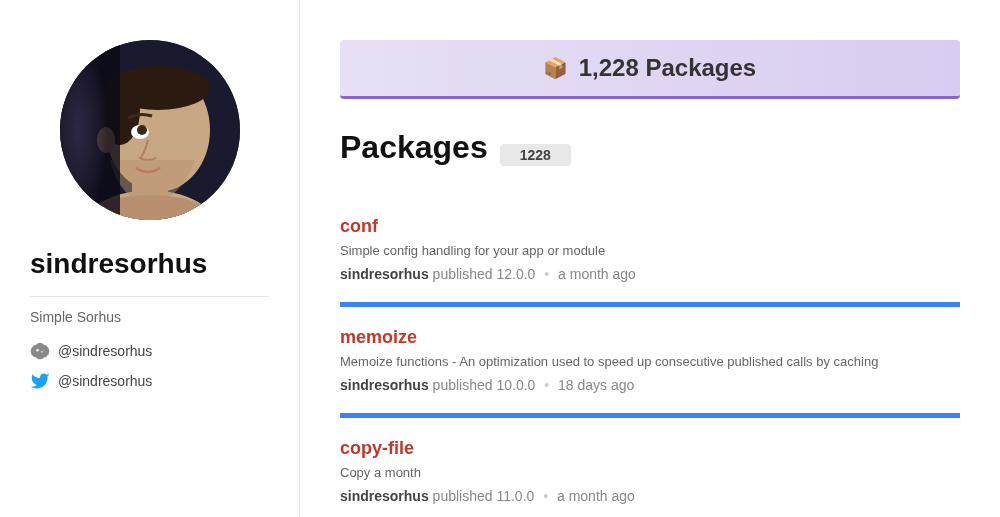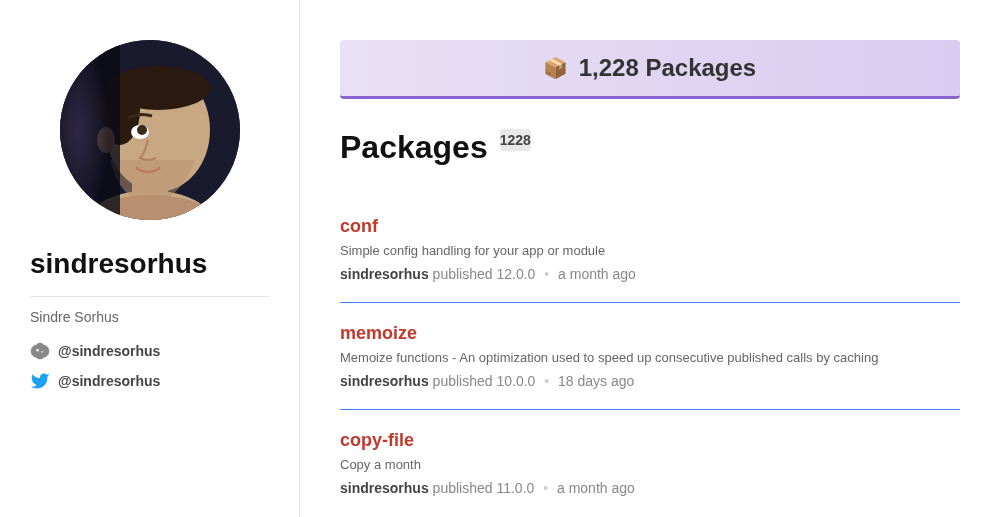--- a/index.html
+++ b/index.html
@@ -58,21 +58,20 @@
     .full-name {
       font-size: 14px;
       color: #666;
       margin-bottom: 16px;
     }
 
     .social-links {
       display: flex;
       flex-direction: column;
       gap: 10px;
-      font-weight: bold;
     }
 
     .social-item {
       display: flex;
       align-items: center;
       gap: 8px;
       font-size: 14px;
       color: #444;
     }
 
@@ -124,49 +123,49 @@
 
     .packages-bar-text {
       font-size: 24px;
       font-weight: 600;
       color: #333;
     }
 
     
     .page-title-row {
       display: flex;
-      align-items: flex-start;
+      align-items: flex-end;
       gap: 12px;
       margin-bottom: 30px;
     }
 
     .page-title {
       font-size: 32px;
       font-weight: 700;
       color: #111;
     }
 
     .count-badge {
       background: #e8e8e8;
       color: #444;
       font-size: 14px;
       font-weight: 600;
-      padding: 3px 0;
+      padding: 3px 20px;
       border-radius: 4px;
     }
 
     
     .package-list {
       display: flex;
       flex-direction: column;
     }
 
     .package-item {
       padding: 20px 0;
-      border-bottom: 1px solid #3b82f6;
+      border-bottom: 5px solid #3b82f6;
     }
 
     .package-item:last-child {
       border-bottom: none;
     }
 
     .package-name {
       font-size: 18px;
       font-weight: 700;
       color: #c0392b;
@@ -237,21 +236,21 @@
         <stop offset="100%" stop-color="#0a0a15" stop-opacity="0.8"></stop>
       </radialGradient>
       <rect width="60" height="180" fill="url(#bgGrad)"></rect>
     </svg>
   </div>
 
   <div class="username">sindresorhus</div>
 
   <div class="divider"></div>
 
-  <div class="full-name">Sindre Sorhus</div>
+  <div class="full-name">Simple Sorhus</div>
 
   <div class="social-links">
 
     <div class="social-item">
       <div class="social-icon npm-icon">
         <svg width="20" height="20" viewBox="0 0 24 24" fill="none" xmlns="http://www.w3.org/2000/svg">
 
           <path d="M12 2C10 2 8 3 7 5C5.5 4.5 4 5.5 3.5 7C2 7.5 1 9 1.5 10.5C0.5 11.5 0.5 13 1.5 14C1 15.5 2 17 3.5 17.5C4 19 5.5 20 7 19.5C8 21 10 22 12 22C14 22 16 21 17 19.5C18.5 20 20 19 20.5 17.5C22 17 23 15.5 22.5 14C23.5 13 23.5 11.5 22.5 10.5C23 9 22 7.5 20.5 7C20 5.5 18.5 4.5 17 5C16 3 14 2 12 2Z" fill="#888"></path>
           <circle cx="9" cy="11" r="1.5" fill="#fff"></circle>
           <path d="M13 13 Q15 14 16 12" stroke="#fff" stroke-width="1" fill="none"></path>

